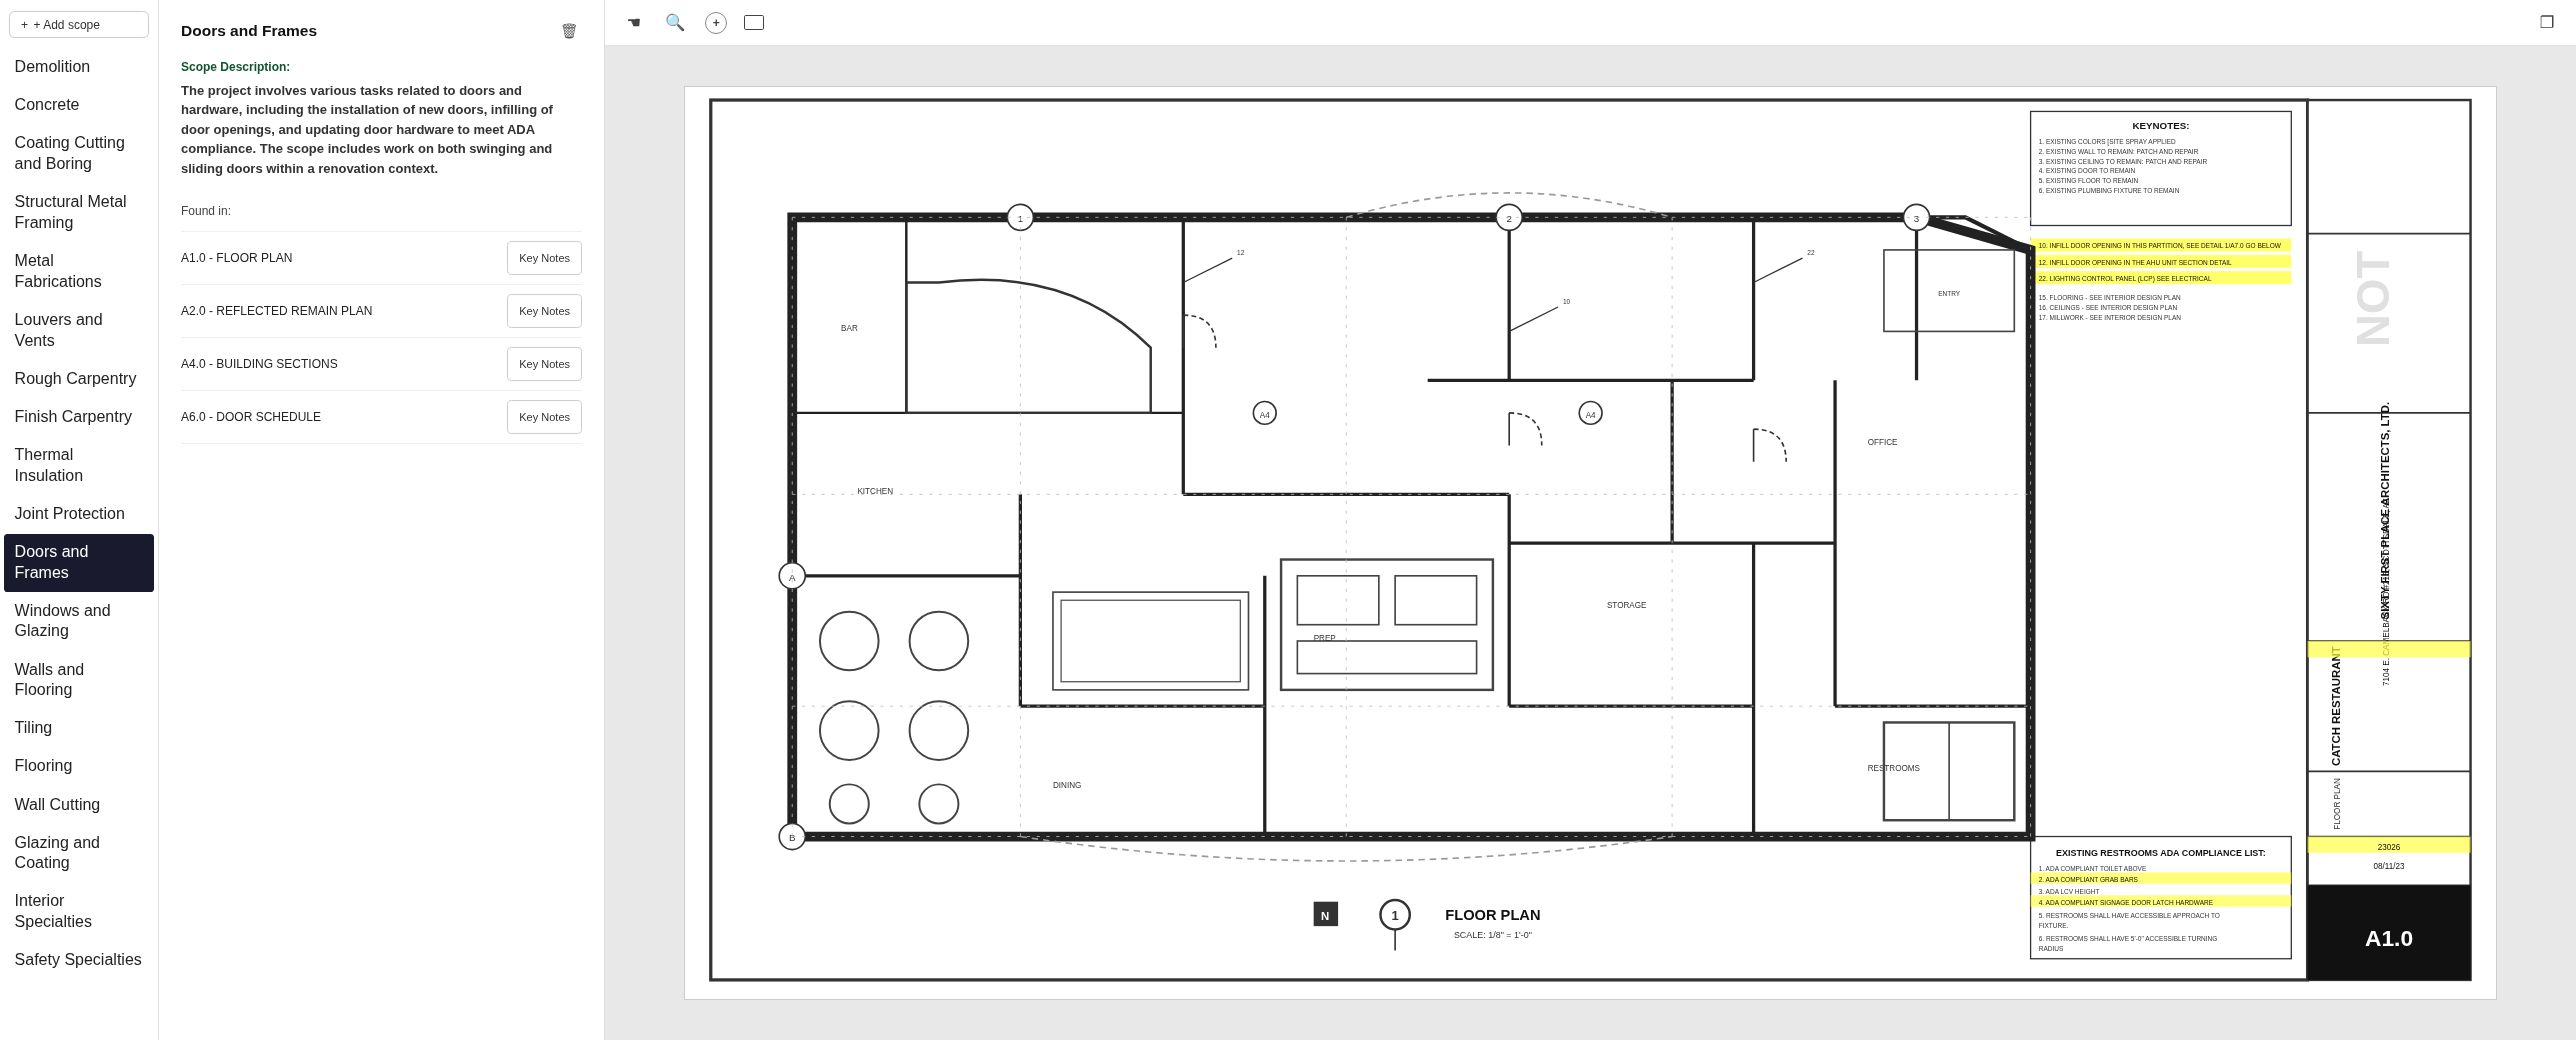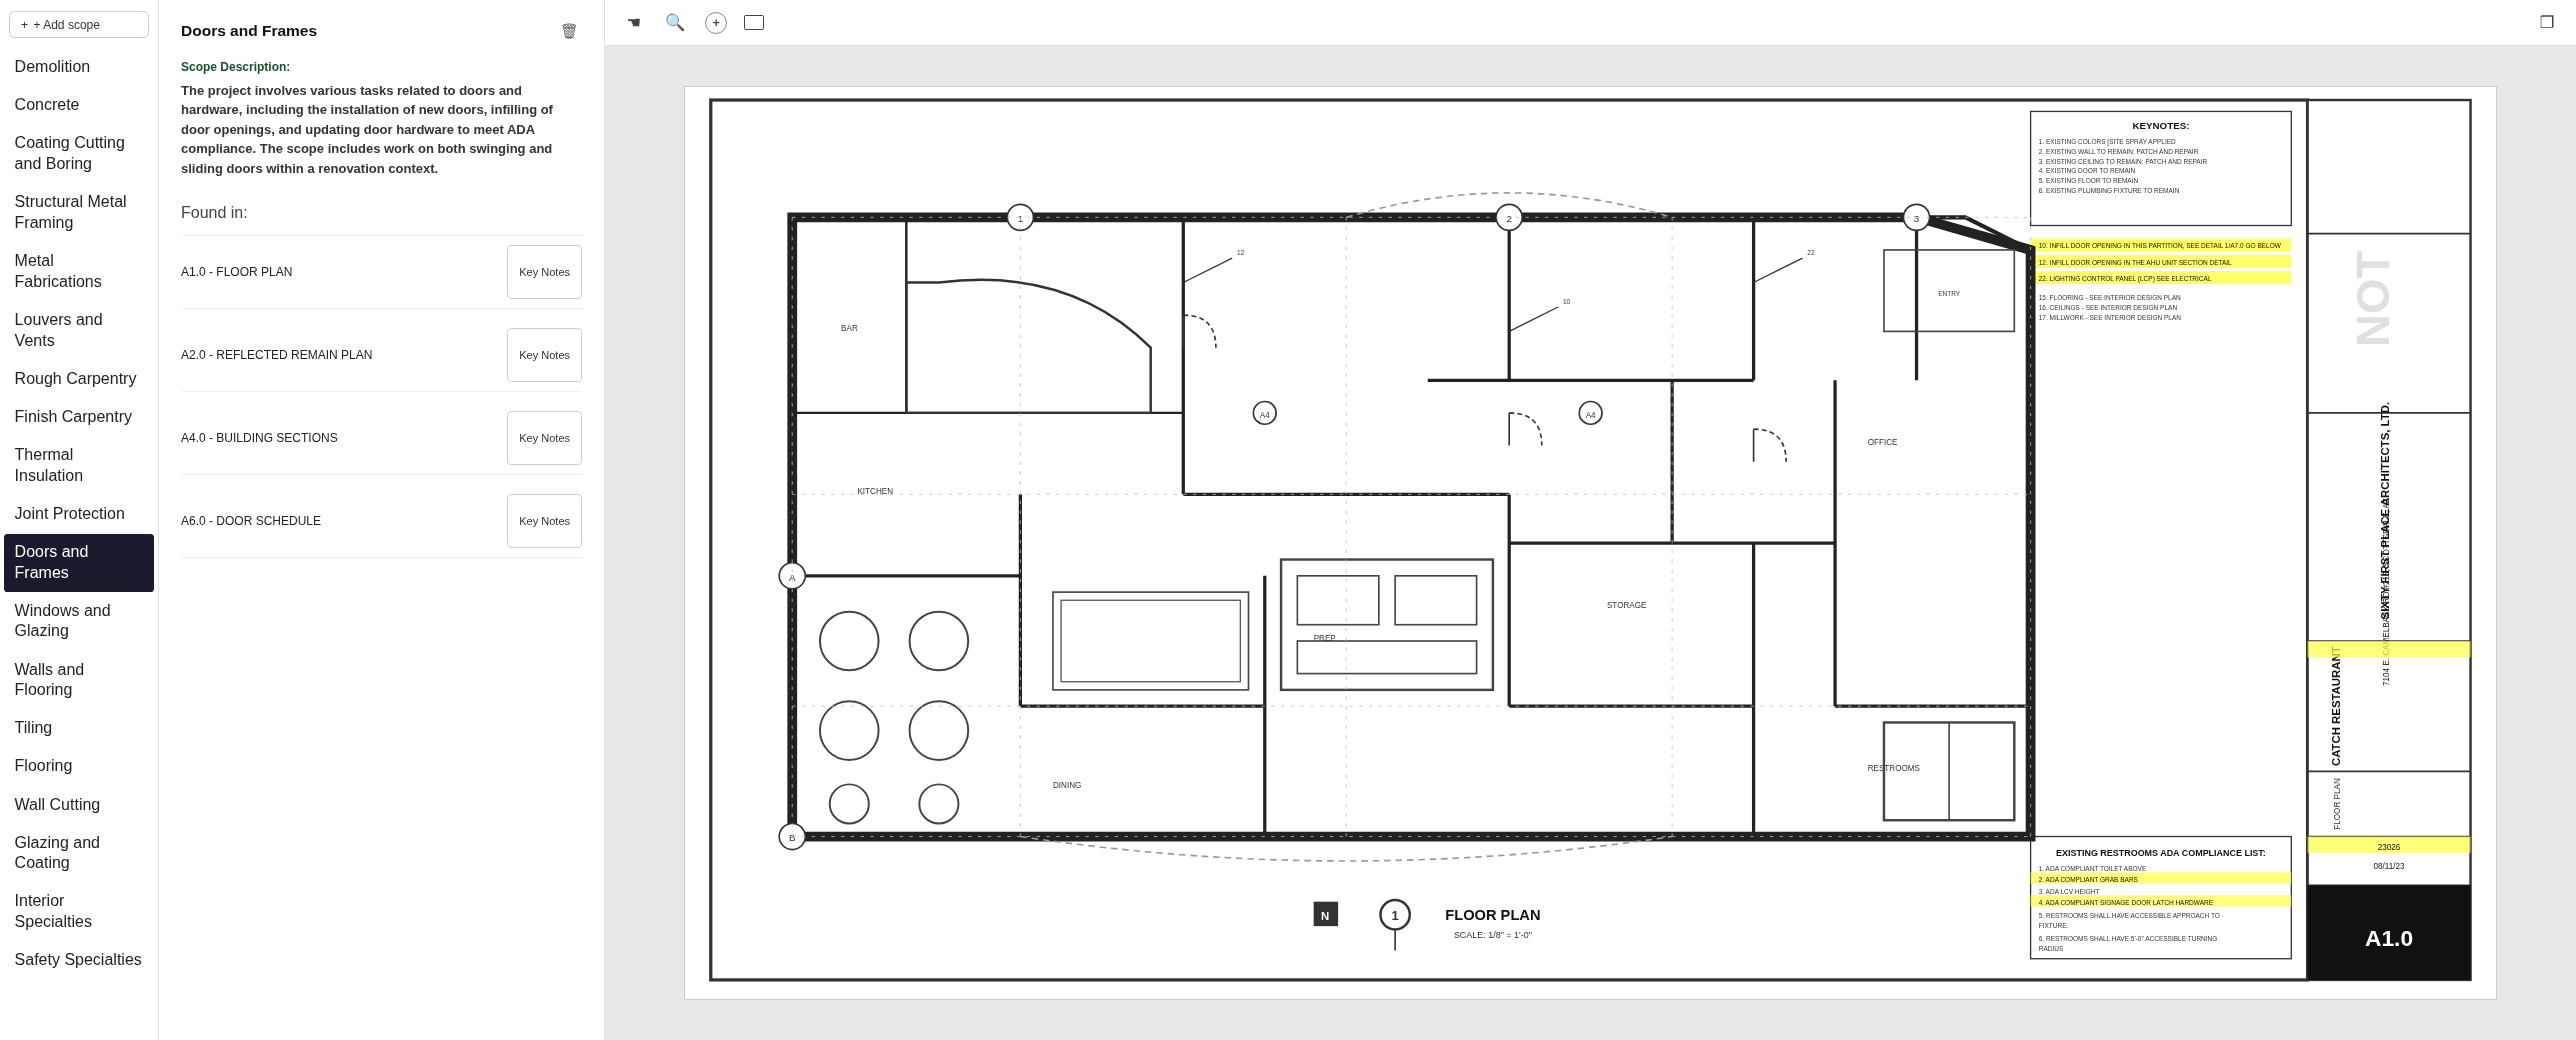--- a/index.html
+++ b/index.html
@@ -73,39 +73,38 @@
       margin-bottom: 7.3px;
     }
     #scope-description-text {
       font-size: 13px;
       color: #333;
       line-height: 1.5;
       margin-bottom: 25.5px;
       font-weight: bold;
     }
     #found-in-label {
-      font-size: 16px;
+      font-size: 12px;
       color: #444;
       margin-bottom: 13px;
     }
     .found-item {
       display: flex;
       align-items: center;
       justify-content: space-between;
       padding: 9px 0;
       border-bottom: 0.9px solid #efefef;
-      margin-top: 10px;
     }
     .found-item:first-of-type { border-top: 0.9px solid #efefef; }
     .found-item-name {
       font-size: 12px;
       color: #222;
     }
     .key-notes-btn {
-      padding: 20px 11px;
+      padding: 10px 11px;
       border: 0.9px solid #ccc;
       border-radius: 4.6px;
       background: #fff;
       cursor: pointer;
       font-size: 11px;
       color: #333;
     }
 
     
     #drawing-panel {

